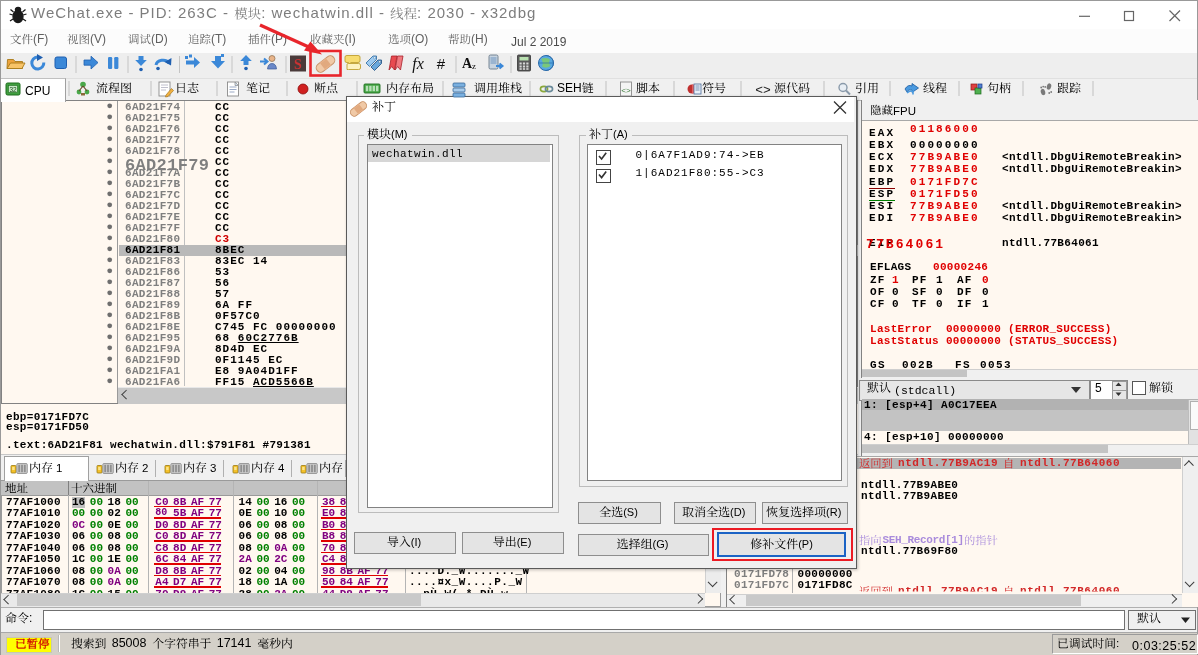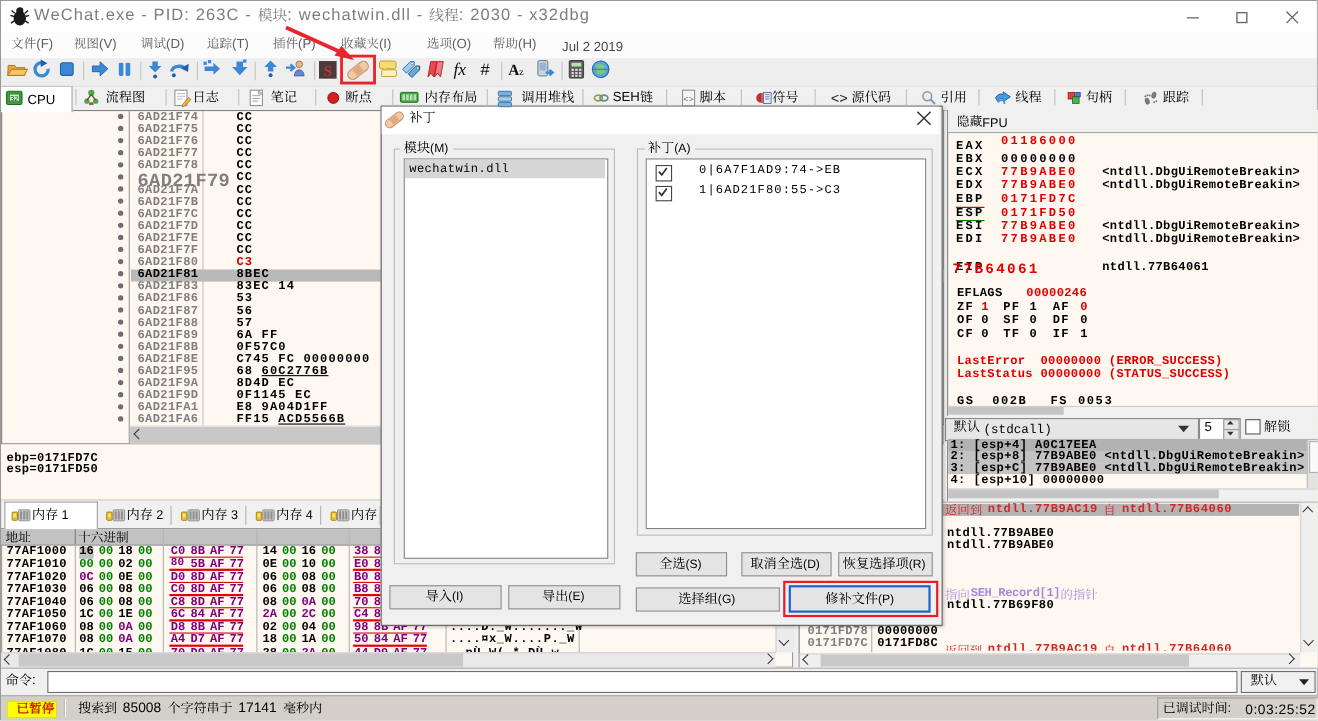--- a/index.html
+++ b/index.html
@@ -101,20 +101,21 @@
     <span class="m" style="left:214.0px;top:353.87px;font-size:11px;color:#000000;letter-spacing:1.0px;">0F1145 EC</span>
     <span class="m" style="left:124.0px;top:364.87px;font-size:11px;color:#7f7f7f;letter-spacing:0.33px;">6AD21FA1</span>
     <span class="m" style="left:214.0px;top:364.87px;font-size:11px;color:#000000;letter-spacing:1.0px;">E8 9A04D1FF</span>
     <span class="m" style="left:124.0px;top:375.87px;font-size:11px;color:#7f7f7f;letter-spacing:0.33px;">6AD21FA6</span>
     <span class="m" style="left:214.0px;top:375.87px;font-size:11px;color:#000000;letter-spacing:1.0px;">FF15 </span>
     <span class="m" style="left:252.0px;top:375.86px;font-size:11px;color:#000000;letter-spacing:1.0px;text-decoration:underline;">ACD5566B</span>
     <div style="position:absolute;left:117px;top:386px;width:740px;height:16px;background:#c8c8c8;z-index:1;border-top:1px solid #e8e8e8;"></div>
     <div class="arrL" style="left:122px;top:390px;z-index:2;"></div>
     <span class="m" style="left:5.0px;top:410.56px;font-size:11px;color:#000;letter-spacing:0.33px;">ebp=0171FD7C</span>
     <span class="m" style="left:5.0px;top:421.06px;font-size:11px;color:#000;letter-spacing:0.33px;">esp=0171FD50</span>
+    <span class="m" style="left:5.0px;top:439.06px;font-size:11px;color:#000;letter-spacing:0.33px;">.text:6AD21F81 wechatwin.dll:$791F81 #791381</span>
     <div style="position:absolute;left:3px;top:455px;width:83px;height:24px;background:#fff;border:1px solid #a0a0a0;border-bottom:none;z-index:1;"></div>
     <div style="position:absolute;left:154px;top:459px;width:1px;height:17px;background:#b0b0b0;"></div>
     <div style="position:absolute;left:222px;top:459px;width:1px;height:17px;background:#b0b0b0;"></div>
     <div style="position:absolute;left:290px;top:459px;width:1px;height:17px;background:#b0b0b0;"></div>
     <div style="position:absolute;left:344px;top:459px;width:1px;height:17px;background:#b0b0b0;"></div>
     <div id="memview"></div>
     <div id="memhdr"></div>
     <div style="position:absolute;left:66.5px;top:480.0px;width:1.0px;height:112.0px;background:#b4b4b4;"></div>
     <div style="position:absolute;left:147.0px;top:480.0px;width:1.0px;height:112.0px;background:#b4b4b4;"></div>
     <div style="position:absolute;left:231.5px;top:480.0px;width:1.0px;height:112.0px;background:#b4b4b4;"></div>
@@ -362,23 +363,21 @@
     <div style="position:absolute;left:858px;top:378.5px;width:229px;height:19px;background:#e6e6e6;border:1px solid #8a8a8a;"></div>
     <div style="position:absolute;left:1089px;top:378.5px;width:36px;height:19px;background:#fff;border:1px solid #8a8a8a;"></div>
     <span class="s" style="left:1094.0px;top:380.56px;font-size:12px;color:#000;">5</span>
     <div style="position:absolute;left:1111px;top:379.5px;width:13px;height:8.5px;background:#e6e6e6;border:1px solid #9a9a9a;"></div>
     <div style="position:absolute;left:1111px;top:388.5px;width:13px;height:8.5px;background:#e6e6e6;border:1px solid #9a9a9a;"></div>
     <div style="position:absolute;left:1131px;top:380px;width:12px;height:12px;background:#fff;border:1px solid #555;"></div>
     <div id="argspane"></div>
     <div style="position:absolute;left:861.0px;top:398.3px;width:337.0px;height:10.7px;background:#b2b2b2;"></div>
     <span class="m" style="left:863.0px;top:398.76px;font-size:11px;color:#000;letter-spacing:0.4px;z-index:3;">1: [esp+4] A0C17EEA</span>
     <div style="position:absolute;left:861.0px;top:409.0px;width:337.0px;height:10.7px;background:#c3c3c3;"></div>
-    <span class="m" style="left:863.0px;top:409.46px;font-size:11px;color:#000;letter-spacing:0.4px;z-index:3;">2: [esp+8] 77B9ABE0 &lt;ntdll.DbgUiRemoteBreakin&gt;</span>
     <div style="position:absolute;left:861.0px;top:419.7px;width:337.0px;height:10.7px;background:#c3c3c3;"></div>
-    <span class="m" style="left:863.0px;top:420.16px;font-size:11px;color:#000;letter-spacing:0.4px;z-index:3;">3: [esp+C] 77B9ABE0 &lt;ntdll.DbgUiRemoteBreakin&gt;</span>
     <span class="m" style="left:863.0px;top:430.86px;font-size:11px;color:#000;letter-spacing:0.4px;z-index:3;">4: [esp+10] 00000000</span>
     <div style="position:absolute;left:1187px;top:398.5px;width:10px;height:44px;background:#e2e2e2;border-left:1px solid #bdbdbd;"></div>
     <div style="position:absolute;left:1188.5px;top:399.5px;width:8px;height:27px;background:#fafafa;border:1px solid #b0b0b0;"></div>
     <div style="position:absolute;left:861px;top:442.5px;width:337px;height:11px;background:#f0f0f0;border-top:1px solid #cfcfcf;"></div>
     <div style="position:absolute;left:861px;top:444px;width:246px;height:8px;background:#c4c4c4;"></div>
     <div id="stackpane"></div>
     <div style="position:absolute;left:726px;top:456.5px;width:454px;height:11px;background:#b4b4b4;"></div>
     <div id="stackclip">
       <span class="m" style="left:733.0px;top:568.37px;font-size:11px;color:#7f7f7f;letter-spacing:0.3px;">0171FD78</span>
       <span class="m" style="left:796.5px;top:568.37px;font-size:11px;color:#000;letter-spacing:0.3px;">00000000</span>

